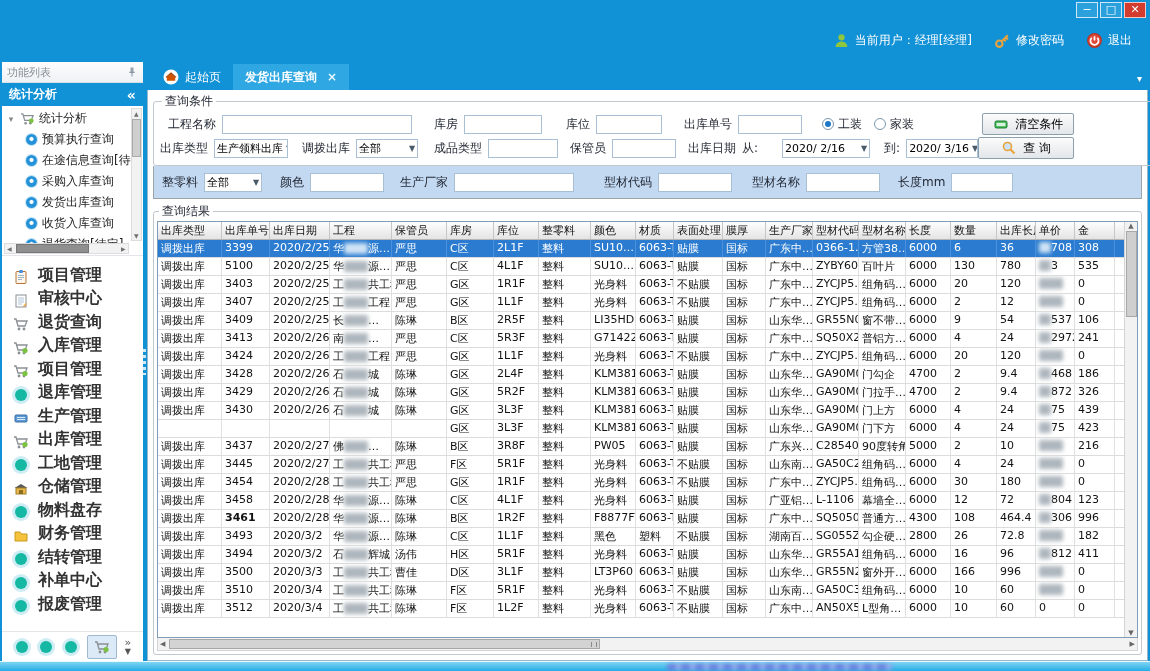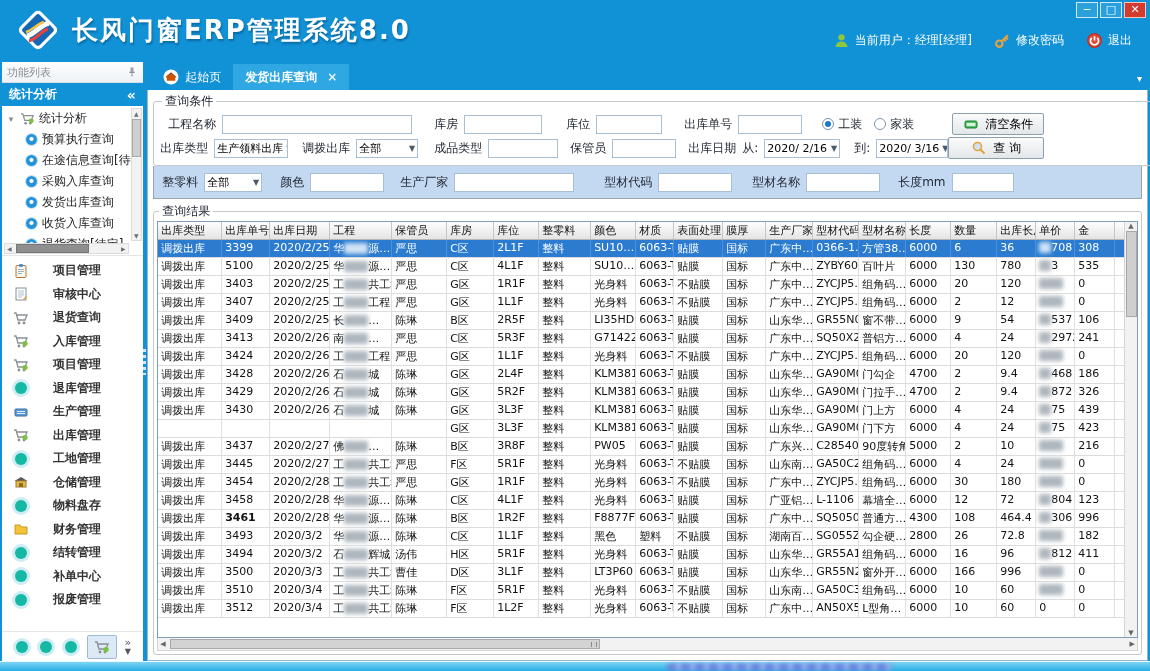--- a/index.html
+++ b/index.html
@@ -40,21 +40,21 @@
   .tree-dot { width:11px; height:11px; border-radius:50%; flex:0 0 auto;
               background:radial-gradient(circle at 50% 45%, #fff 0 18%, #2492d8 32% 100%); box-shadow:0 0 0 1px #bfe0f2; }
   .tree-vscroll { position:absolute; right:1px; top:2px; bottom:14px; width:11px; background:#f2f2f2; border:1px solid #dcdcdc;
                   display:flex; flex-direction:column; align-items:center; font-size:6px; color:#707070; }
   .tree-vscroll .thumb { width:9px; height:38px; background:#cfcfcf; border:1px solid #aaa; margin-top:1px; }
   .tree-hscroll { position:absolute; left:2px; right:14px; bottom:1px; height:11px; background:#f2f2f2; border:1px solid #dcdcdc;
                   display:flex; align-items:center; font-size:6px; color:#707070; }
   .tree-hscroll .thumb { height:9px; width:60%; background:#8f8f8f; border:1px solid #777; margin:0 2px; }
   .scroll-arrow { flex:0 0 auto; padding:1px 2px; }
   .modules { flex:1 1 auto; overflow:hidden; padding:6px 0 0 10px; }
-  .module-item { display:flex; align-items:flex-start; gap:24px; height:23.5px; font-size:12px; font-weight:bold; color:#333; cursor:default; }
+  .module-item { display:flex; align-items:flex-end; gap:9px; height:23.5px; font-size:16px; font-weight:bold; color:#333; cursor:default; }
   .mod-ic { width:17px; height:17px; display:flex; align-items:center; justify-content:center; }
   .ic-circle { width:12px; height:12px; border-radius:50%; background:#15b8a2; box-shadow:0 0 0 3px #cdecf4; margin:2px; }
   .dockrow { flex:0 0 30px; border-top:1px solid #e6e6e6; display:flex; align-items:center; justify-content:space-evenly; padding:0 4px; }
   .dock-btn { width:30px; height:24px; background:#dce9f6; border:1px solid #9fb8d0; border-radius:2px;
               display:flex; align-items:center; justify-content:center; }
   .overflow-g { color:#555; font-size:11px; line-height:9px; text-align:center; }
 
   
   .splitter { width:5px; display:flex; align-items:center; justify-content:center; }
   .splitter .dots { width:3px; height:26px; background:repeating-linear-gradient(#cfe8f8 0 3px, transparent 3px 6px); }
@@ -120,32 +120,20 @@
   .statusstrip { flex:0 0 10px; background:linear-gradient(#7fd4f3,#25aee6); border-top:1px solid #e8f8ff; position:relative; }
   .wm-blur { position:absolute; left:58%; top:2px; width:225px; height:6px; border-radius:2px;
              background:repeating-linear-gradient(90deg,#7a6ad8 0 9px,#b3a7ee 9px 14px); filter:blur(2px); opacity:.8; }
 </style>
 </head>
 <body>
 
 <div class="app">
 
   <div class="titlebar">
-    <div class="brand">
-      <svg class="logo" viewBox="0 0 48 48">
-        <g transform="rotate(45 24 24)">
-          <rect x="9" y="9" width="30" height="30" rx="5" fill="#ffffff"></rect>
-          <rect x="12" y="12" width="24" height="24" rx="3" fill="#1467b3"></rect>
-        </g>
-        <path d="M13 30c8-2 13-11 22-13" stroke="#ffffff" stroke-width="5" fill="none"></path>
-        <path d="M15 35c8-2 12-10 19-12" stroke="#e8413c" stroke-width="3" fill="none"></path>
-        <path d="M12 26c7-2 11-8 18-10" stroke="#f6c444" stroke-width="2.5" fill="none"></path>
-      </svg>
-      <span class="apptitle">长风门窗ERP管理系统8.0</span>
-    </div>
     <div class="winctl">
       <div class="winbtn">−</div>
       <div class="winbtn">□</div>
       <div class="winbtn close">✕</div>
     </div>
     <div class="userarea">
       <span class="seg">
         <svg class="uicon" viewBox="0 0 16 16">
           <circle cx="8" cy="5" r="3" fill="#8dc63f"></circle>
           <path d="M2.5 14c0-3 2.5-5 5.5-5s5.5 2 5.5 5z" fill="#8dc63f"></path>
@@ -453,21 +441,21 @@
             <div class="combo" style="width:62px;margin-left:6px">
               <span>全部</span>
               <span class="dd">▼</span>
             </div>
             <span class="lbl" style="margin-left:16px">成品类型</span>
             <input class="tb" style="width: 70px; margin-left: 6px;">
             <span class="lbl" style="margin-left:12px">保管员</span>
             <input class="tb" style="width: 64px; margin-left: 6px;">
             <span class="lbl" style="margin-left:12px">出库日期</span>
             <span class="lbl" style="margin-left:6px">从:</span>
-            <div class="combo" style="width:76px;margin-left:6px">
+            <div class="combo" style="width:88px;margin-left:24px">
               <span>2020/ 2/16</span>
               <span class="dd">▼</span>
             </div>
             <span class="lbl" style="margin-left:14px">到:</span>
             <div class="combo" style="width:72px;margin-left:6px">
               <span>2020/ 3/16</span>
               <span class="dd">▼</span>
             </div>
             <div class="btn" style="margin-left:auto;margin-right:212px;width:96px;justify-content:center">
               <svg class="bicon" viewBox="0 0 16 16">

